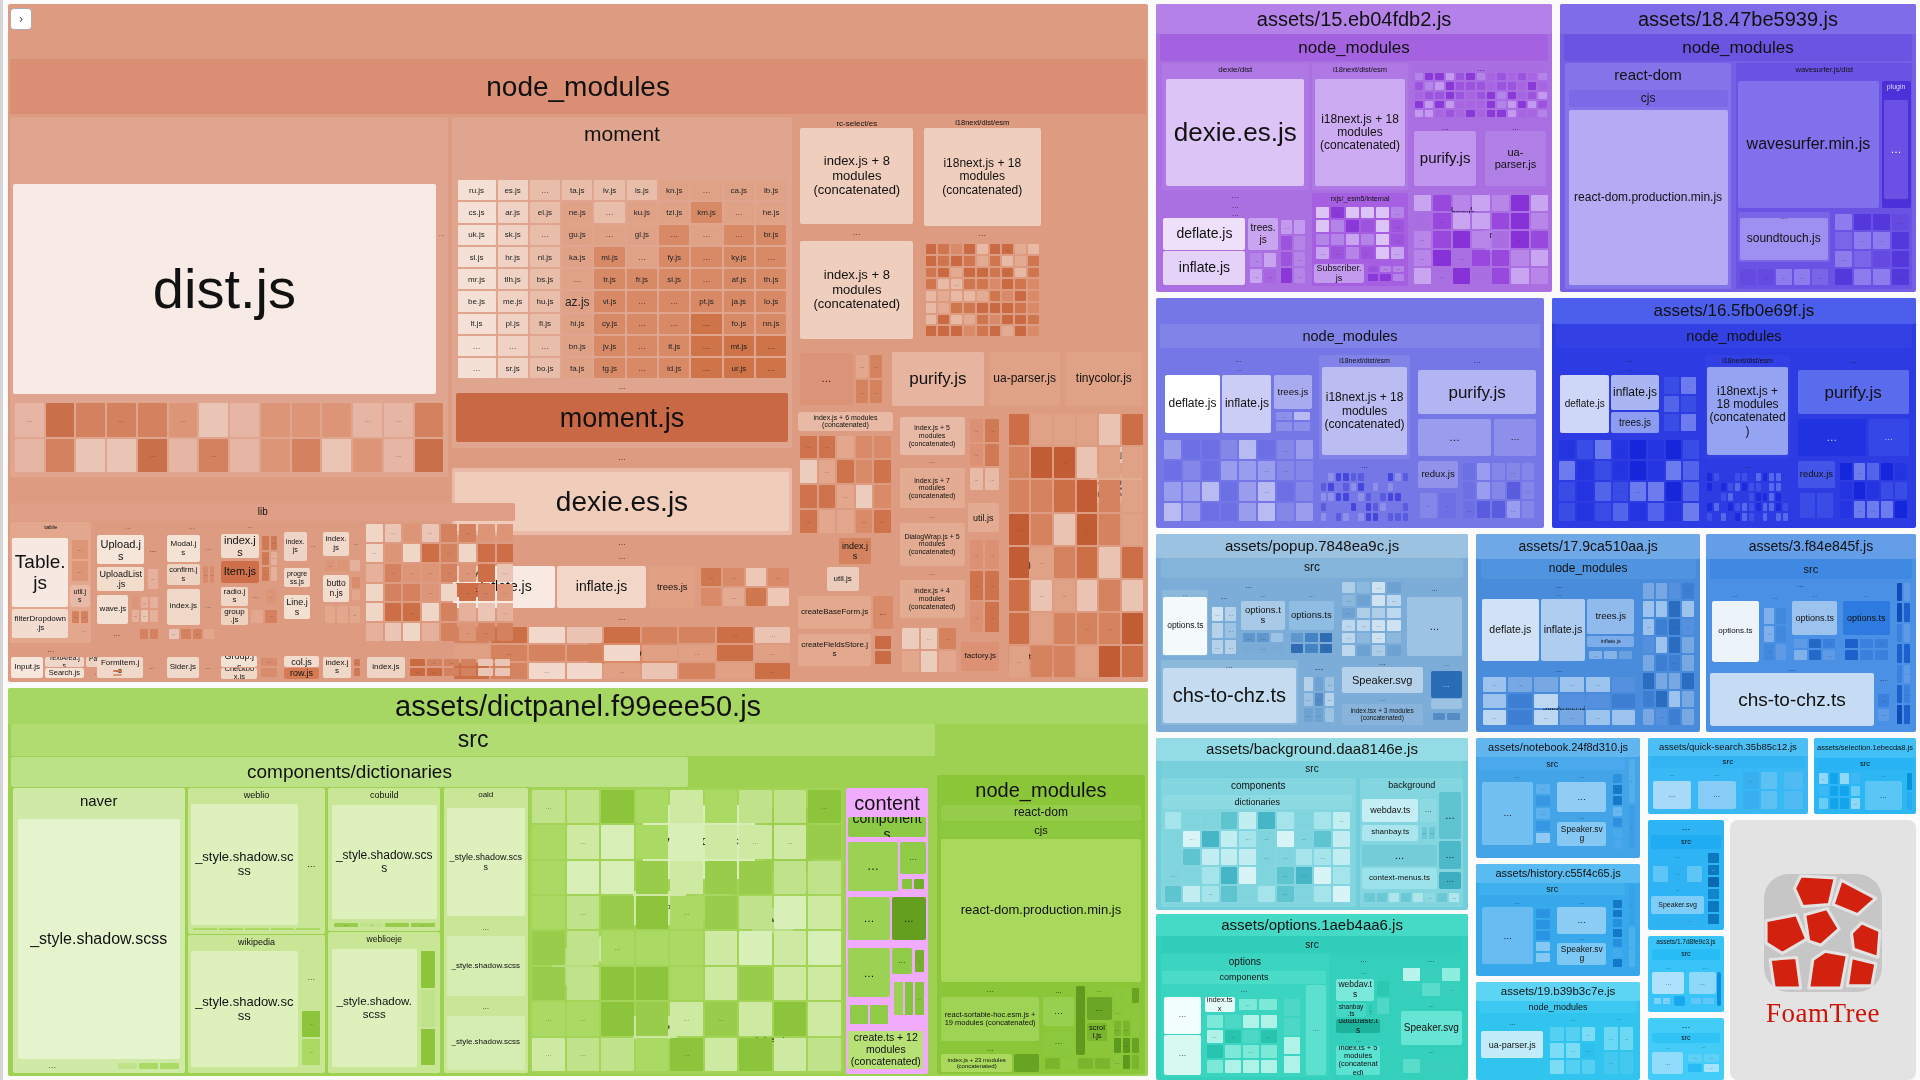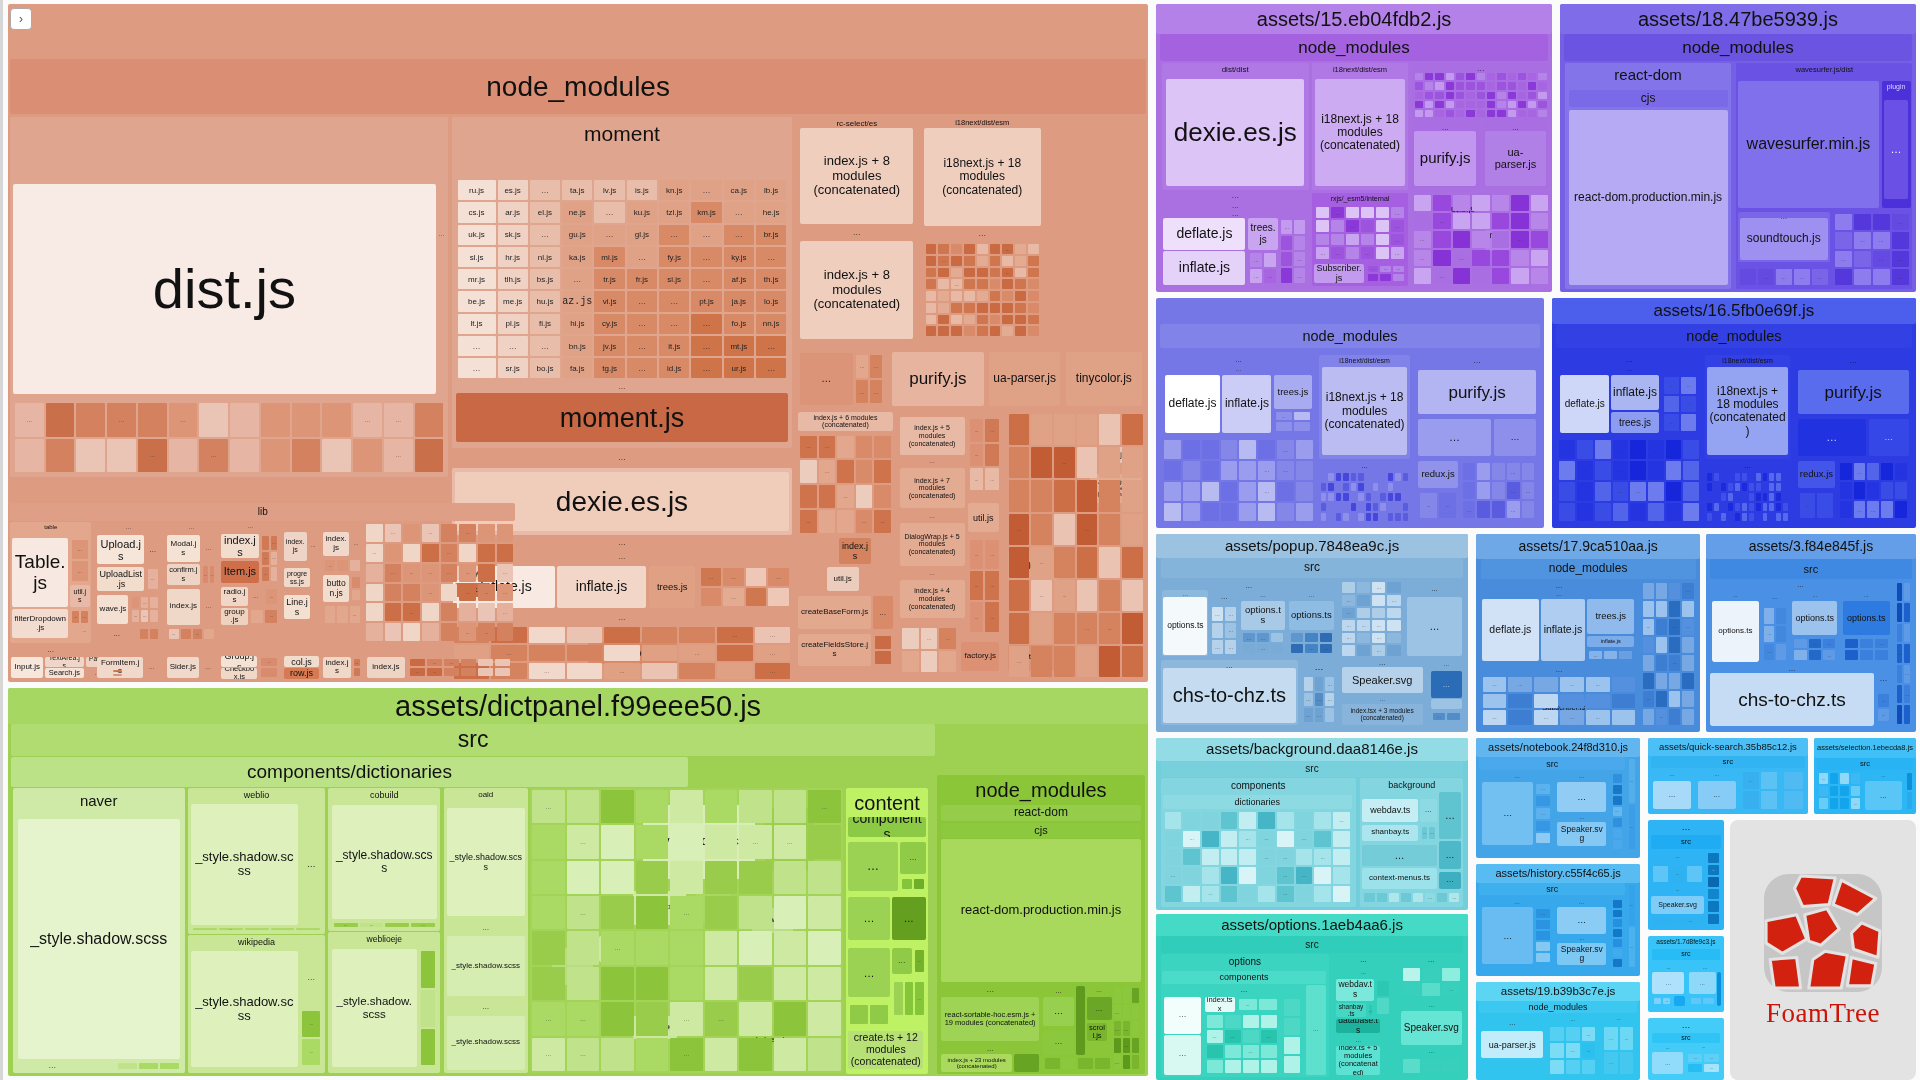--- a/index.html
+++ b/index.html
@@ -115,21 +115,21 @@
             <div style="background: rgb(224, 162, 134); font-size: 8px; color: rgb(34, 34, 34);">…</div>
             <div style="background: rgb(216, 138, 103); font-size: 8px; color: rgb(34, 34, 34);">tr.js</div>
             <div style="background: rgb(216, 138, 103); font-size: 8px; color: rgb(34, 34, 34);">fr.js</div>
             <div style="background: rgb(216, 138, 103); font-size: 8px; color: rgb(34, 34, 34);">si.js</div>
             <div style="background: rgb(216, 138, 103); font-size: 8px; color: rgb(34, 34, 34);">…</div>
             <div style="background: rgb(216, 138, 103); font-size: 8px; color: rgb(34, 34, 34);">af.js</div>
             <div style="background: rgb(216, 138, 103); font-size: 8px; color: rgb(34, 34, 34);">th.js</div>
             <div style="background: rgb(244, 224, 213); font-size: 8px; color: rgb(34, 34, 34);">be.js</div>
             <div style="background: rgb(239, 210, 196); font-size: 8px; color: rgb(34, 34, 34);">me.js</div>
             <div style="background: rgb(232, 189, 169); font-size: 8px; color: rgb(34, 34, 34);">hu.js</div>
-            <div style="background: rgb(224, 162, 134); font-size: 10px; color: rgb(34, 34, 34); font-family: Liberation Mono, monospace;">az.js</div>
+            <div style="background: rgb(224, 162, 134); font-size: 12px; color: rgb(34, 34, 34);">az.js</div>
             <div style="background: rgb(216, 138, 103); font-size: 8px; color: rgb(34, 34, 34);">vi.js</div>
             <div style="background: rgb(216, 138, 103); font-size: 8px; color: rgb(34, 34, 34);">…</div>
             <div style="background: rgb(216, 138, 103); font-size: 8px; color: rgb(34, 34, 34);">…</div>
             <div style="background: rgb(216, 138, 103); font-size: 8px; color: rgb(34, 34, 34);">pt.js</div>
             <div style="background: rgb(216, 138, 103); font-size: 8px; color: rgb(34, 34, 34);">ja.js</div>
             <div style="background: rgb(216, 138, 103); font-size: 8px; color: rgb(34, 34, 34);">lo.js</div>
             <div style="background: rgb(244, 224, 213); font-size: 8px; color: rgb(34, 34, 34);">lt.js</div>
             <div style="background: rgb(239, 210, 196); font-size: 8px; color: rgb(34, 34, 34);">pl.js</div>
             <div style="background: rgb(232, 189, 169); font-size: 8px; color: rgb(34, 34, 34);">fi.js</div>
             <div style="background: rgb(224, 162, 134); font-size: 8px; color: rgb(34, 34, 34);">hi.js</div>
@@ -1091,21 +1091,21 @@
         <div class="nd lf" style="left: 7%; top: 56%; width: 13%; height: 13%; background: rgb(184, 221, 128);">
           <span class="lc" style="font-size: 9px;">…</span>
         </div>
         <div class="nd lf" style="left: 33%; top: 80%; width: 14%; height: 8%; background: rgb(204, 232, 160);">
           <span class="lc" style="font-size: 7px;">favicon.png</span>
         </div>
         <div class="nd lf" style="left: 71%; top: 84%; width: 13%; height: 9%; background: rgb(160, 210, 83);">
           <span class="lc" style="font-size: 7.5px;">helpers.ts</span>
         </div>
       </div>
-      <div class="nd" style="left: 73.5%; top: 25.8%; width: 7.2%; height: 73.8%; background: #bef264; padding-left: 35px;">
+      <div class="nd" style="left: 73.5%; top: 25.8%; width: 7.2%; height: 73.8%; background: #f0abfc; padding-left: 35px;">
         <span class="lt" style="font-size: 20px; height: 30px; line-height: 30px;">content</span>
         <div class="nd lf" style="left: 3%; top: 10%; width: 94%; height: 7%; background: rgb(140, 201, 68);">
           <span class="lc" style="font-size: 14px;">components</span>
         </div>
         <div class="nd lf" style="left: 3%; top: 19%; width: 60%; height: 17%; background: rgb(155, 210, 84);">
           <span class="lc" style="font-size: 12px;">…</span>
         </div>
         <div class="nd lf" style="left: 66%; top: 19%; width: 31%; height: 11%; background: rgb(143, 203, 70);">
           <span class="lc" style="font-size: 8px;">…</span>
         </div>
@@ -1222,21 +1222,21 @@
       </div>
     </div>
     <div class="nd" style="left: 60.21%; top: 0.37%; width: 20.63%; height: 26.67%; background: rgb(170, 112, 226);">
       <div class="nd lf" style="left: 0%; top: 0%; width: 100%; height: 10.4%; background: rgb(179, 129, 232);">
         <span class="lc" style="font-size: 20px;">assets/15.eb04fdb2.js</span>
       </div>
       <div class="nd lf" style="left: 1%; top: 10.4%; width: 98%; height: 9.4%; background: rgb(164, 98, 224);">
         <span class="lc" style="font-size: 17px;">node_modules</span>
       </div>
       <div class="nd" style="left: 1.5%; top: 20.5%; width: 37%; height: 44%; background: rgb(176, 120, 229);">
-        <span class="lt" style="font-size: 8px; height: 14px; line-height: 14px;">dist/dist</span>
+        <span class="lt" style="font-size: 8px; height: 14px; line-height: 14px;">dexie/dist</span>
         <div class="nd lf" style="left: 3%; top: 13%; width: 94%; height: 84%; background: rgb(220, 196, 246);">
           <span class="lc" style="font-size: 26px;">dexie.es.js</span>
         </div>
       </div>
       <div class="nd" style="left: 39.5%; top: 20.5%; width: 24%; height: 44%; background: rgb(176, 120, 229);">
         <span class="lt" style="font-size: 7.5px; height: 13px; line-height: 13px;">i18next/dist/esm</span>
         <div class="nd lf" style="left: 3%; top: 13%; width: 94%; height: 84%; background: rgb(205, 171, 242);">
           <span class="lc" style="font-size: 12px;">i18next.js + 18 modules (concatenated)</span>
         </div>
       </div>

